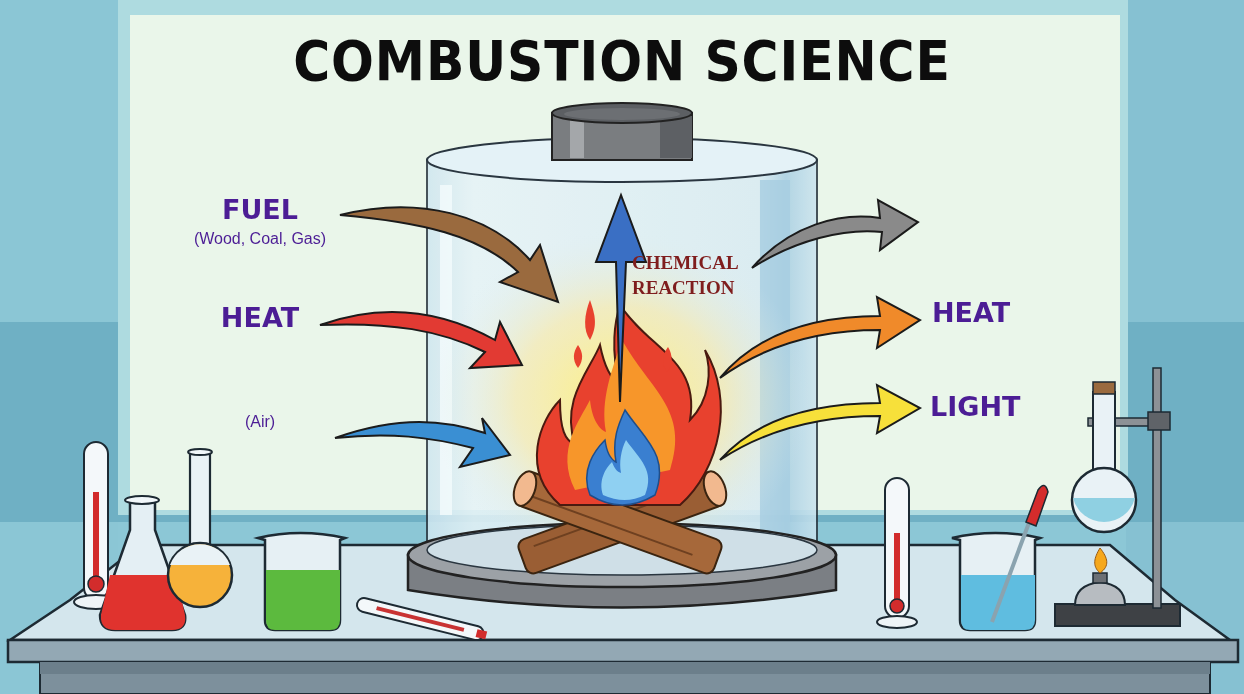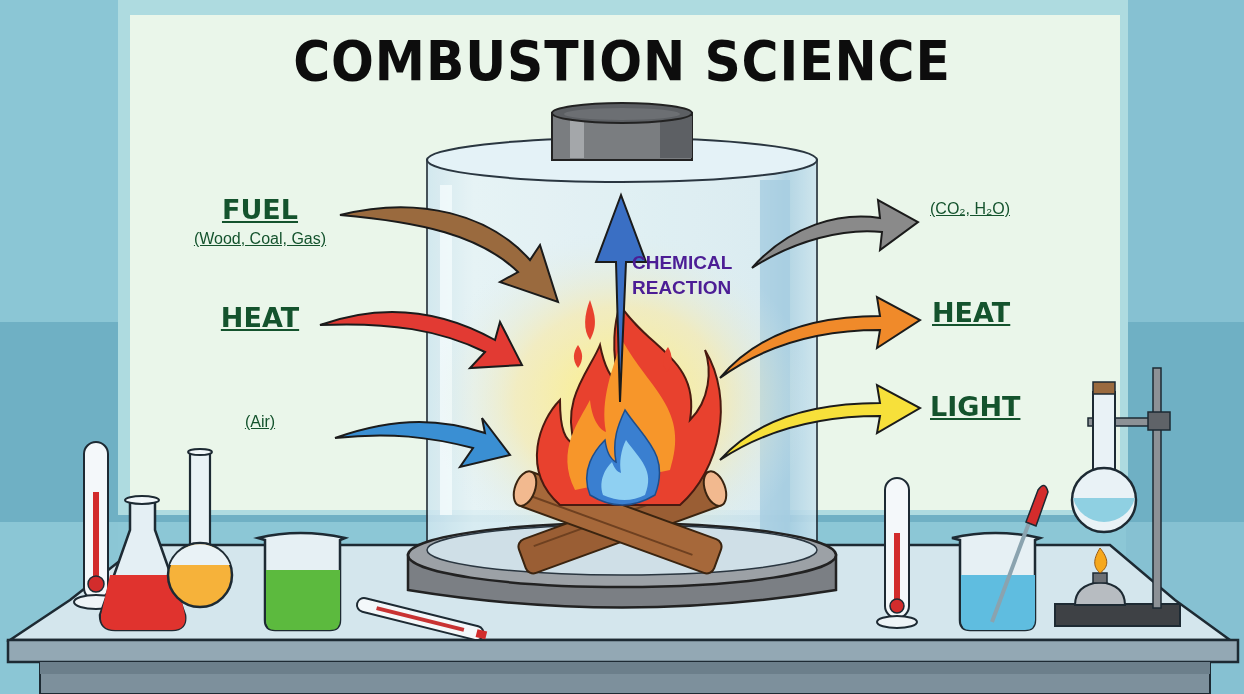--- a/index.html
+++ b/index.html
@@ -3,24 +3,24 @@
 <meta charset="utf-8">
 <style>
   html, body { margin:0; padding:0; }
   body { width:1244px; height:694px; overflow:hidden; background:#8cc7d6; position:relative; font-family:"Liberation Sans", sans-serif; }
   .wall-left { position:absolute; left:0; top:0; width:118px; height:694px; background:#8bc6d5; }
   .wall-right { position:absolute; right:0; top:0; width:118px; height:694px; background:#86c1d2; }
   .board-frame { position:absolute; left:118px; top:0; width:1010px; height:515px; background:#aedbe0; }
   .board { position:absolute; left:130px; top:15px; width:990px; height:495px; background:#eaf6ea; }
   .wainscot { position:absolute; left:0; top:322px; width:1244px; height:200px; background:#6fb0c4; z-index:0; }
   .title { position:absolute; left:0; top:28px; width:1244px; text-align:center; font-size:56px; font-weight:bold; letter-spacing:1px; color:#0d0d0d; font-family:"DejaVu Sans", sans-serif; transform:scaleX(0.9); }
-  .lbl { position:absolute; color:#14532d; text-align:center; font-family:"DejaVu Sans", sans-serif;text-decoration:underline; }
+  .lbl { position:absolute; color:#4c1d95; text-align:center; font-family:"DejaVu Sans", sans-serif; }
   .lbl .h { font-weight:bold; font-size:27px; line-height:30px; }
   .lbl .s { font-size:16px; line-height:28px; font-family:"Liberation Sans", sans-serif; }
-  .chem { position:absolute; left:632px; top:250px; font-weight:bold; font-size:19px; line-height:25px; color:#4c1d95; font-family:Liberation Sans, sans-serif; }
+  .chem { position:absolute; left:632px; top:250px; font-weight:bold; font-size:19px; line-height:25px; color:#7f1d1d; font-family:Liberation Serif, serif; }
   svg.scene { position:absolute; left:0; top:0; }
   .rlbl { text-align:left; }
 </style>
 </head>
 <body>
 
 <div class="wall-left"></div>
 <div class="wall-right"></div>
 <div class="wainscot"></div>
 <div class="board-frame"></div>
@@ -175,20 +175,19 @@
 <div class="lbl" style="left:160px; top:408px; width:200px;">
   <div class="s">(Air)</div>
 </div>
 
 <div class="chem">
   <div>CHEMICAL</div>
   <div>REACTION</div>
 </div>
 
 <div class="lbl rlbl" style="left:930px; top:195px; width:200px;">
-  <div class="s">(CO₂, H₂O)</div>
 </div>
 <div class="lbl rlbl" style="left:932px; top:298px; width:200px;">
   <div class="h">HEAT</div>
 </div>
 <div class="lbl rlbl" style="left:930px; top:392px; width:200px;">
   <div class="h">LIGHT</div>
 </div>
 
 </body></html>

